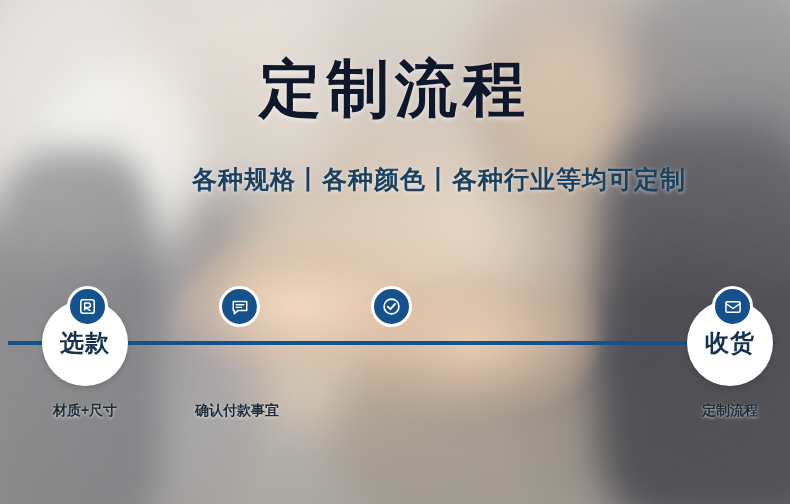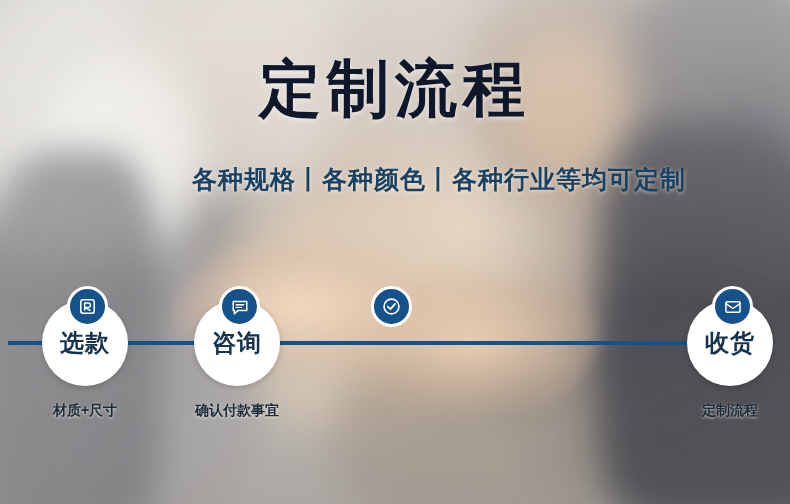--- a/index.html
+++ b/index.html
@@ -228,21 +228,20 @@
   </div>
 
   <div class="step" style="left:237px">
     <div class="badge">
       <svg width="18" height="18" viewBox="0 0 24 24">
         <path d="M3 4.5h18v12H9.5L4.5 21v-4.5H3z" fill="none" stroke="#ffffff" stroke-width="2" stroke-linejoin="round"></path>
         <line x1="7" y1="9" x2="17" y2="9" stroke="#ffffff" stroke-width="1.9" stroke-linecap="round"></line>
         <line x1="7" y1="12.5" x2="14" y2="12.5" stroke="#ffffff" stroke-width="1.9" stroke-linecap="round"></line>
       </svg>
     </div>
-    <div class="circle">咨询</div>
     <div class="caption">确认付款事宜</div>
   </div>
 
   <div class="step" style="left:389px">
     <div class="badge">
       <svg width="19" height="19" viewBox="0 0 24 24">
         <circle cx="12" cy="12" r="9.4" fill="none" stroke="#ffffff" stroke-width="2.1"></circle>
         <path d="M7.4 12.3 L10.6 15.4 L16.6 8.8" fill="none" stroke="#ffffff" stroke-width="2.3" stroke-linecap="round" stroke-linejoin="round"></path>
       </svg>
     </div>

